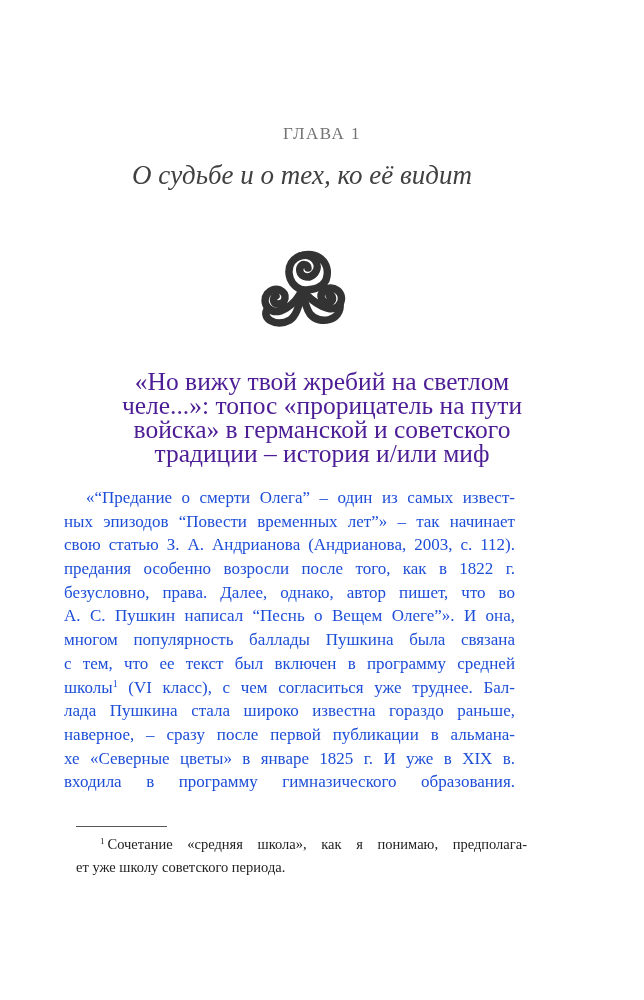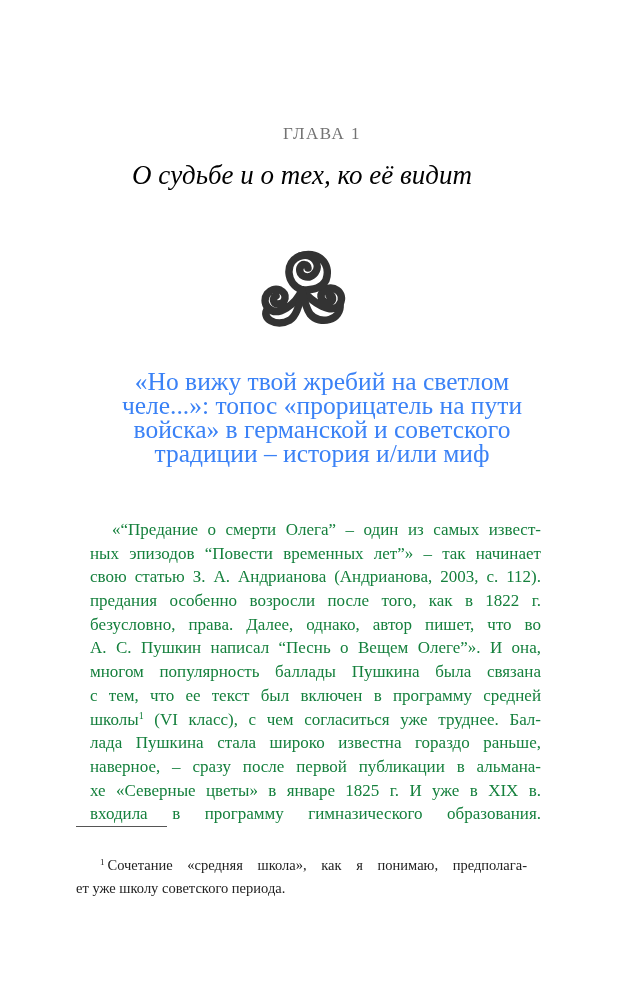--- a/index.html
+++ b/index.html
@@ -32,52 +32,51 @@
       color: #737373;
     }
     .chapter-subtitle {
       position: absolute;
       top: 160px;
       left: 0;
       width: 604px;
       text-align: center;
       font-size: 27px;
       font-style: italic;
-      color: #000000;
+      color: #404040;
     }
     .ornament {
       position: absolute;
       left: 256px;
       top: 244px;
       width: 92px;
       height: 84px;
     }
     .section-heading {
       position: absolute;
       top: 370px;
       left: 64px;
       width: 516px;
       text-align: center;
       font-size: 25.5px;
       line-height: 24px;
-      color: #3b82f6;
+      color: #4c1d95;
     }
     .section-heading .hl {
       display: block;
       white-space: nowrap;
     }
     .body-text {
       position: absolute;
       top: 486px;
-      left: 90px;
+      left: 64px;
       width: 451px;
       font-size: 17px;
       line-height: 23.7px;
-      color: #15803d;
-      margin-top: 32px;
+      color: #1d4ed8;
     }
     .line {
       display: block;
       text-align: justify;
       text-align-last: justify;
       white-space: nowrap;
       height: 23.7px;
       overflow: visible;
     }
     .line.indent {
@@ -98,21 +97,21 @@
     .footnote-rule {
       position: absolute;
       left: 76px;
       top: 826px;
       width: 91px;
       height: 0;
       border-top: 1.2px solid #555555;
     }
     .footnotes {
       position: absolute;
-      top: 854px;
+      top: 833px;
       left: 76px;
       width: 451px;
       font-size: 14.5px;
       line-height: 23px;
       color: #222222;
     }
     .fn-line {
       display: block;
       white-space: nowrap;
     }

